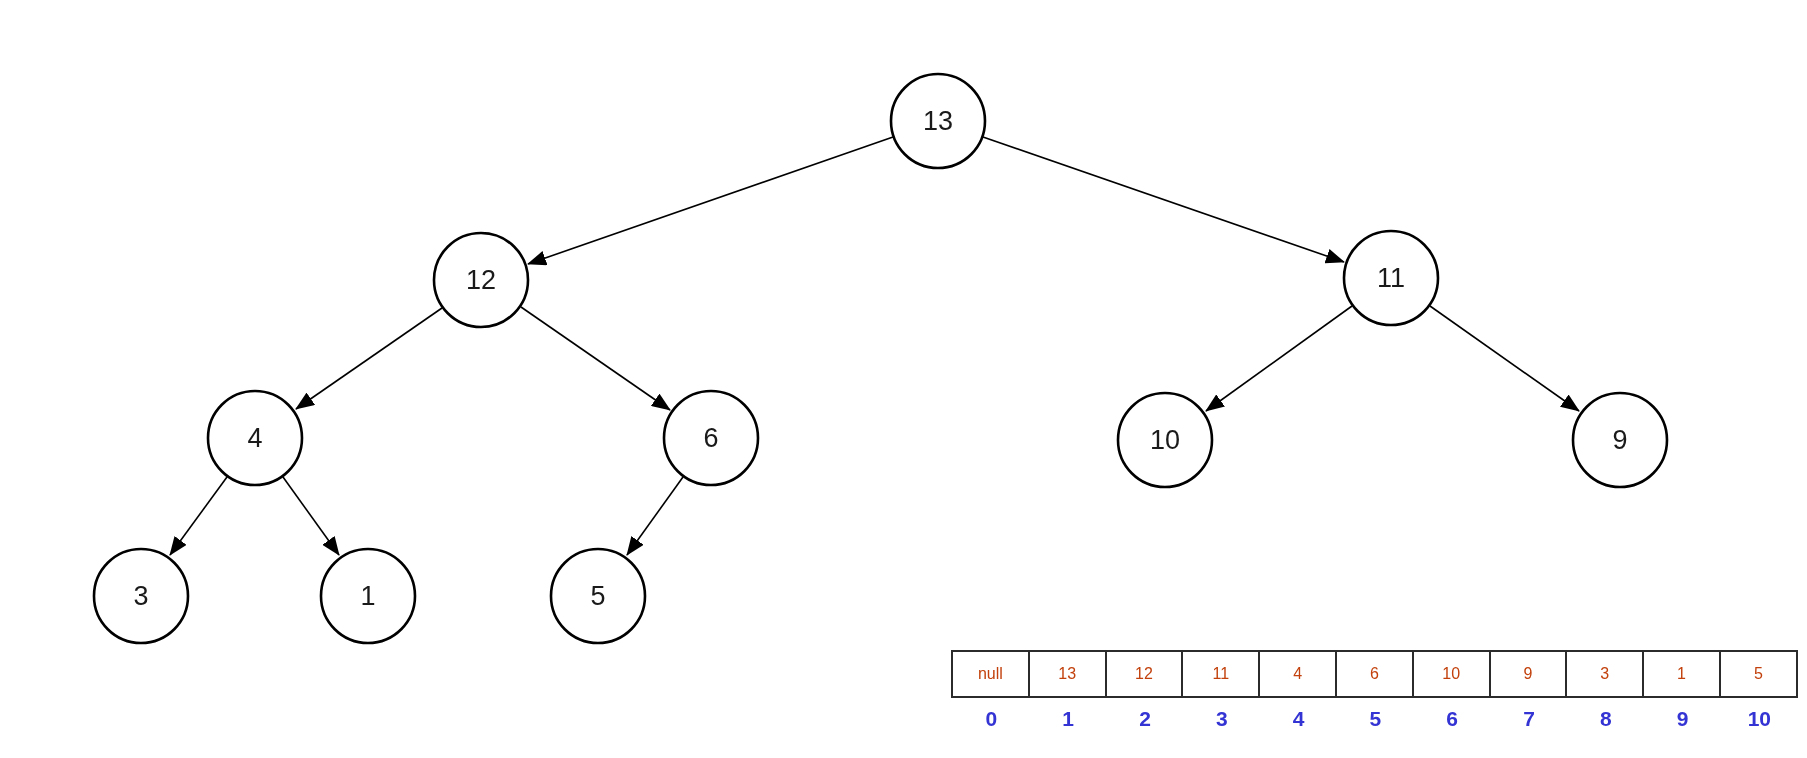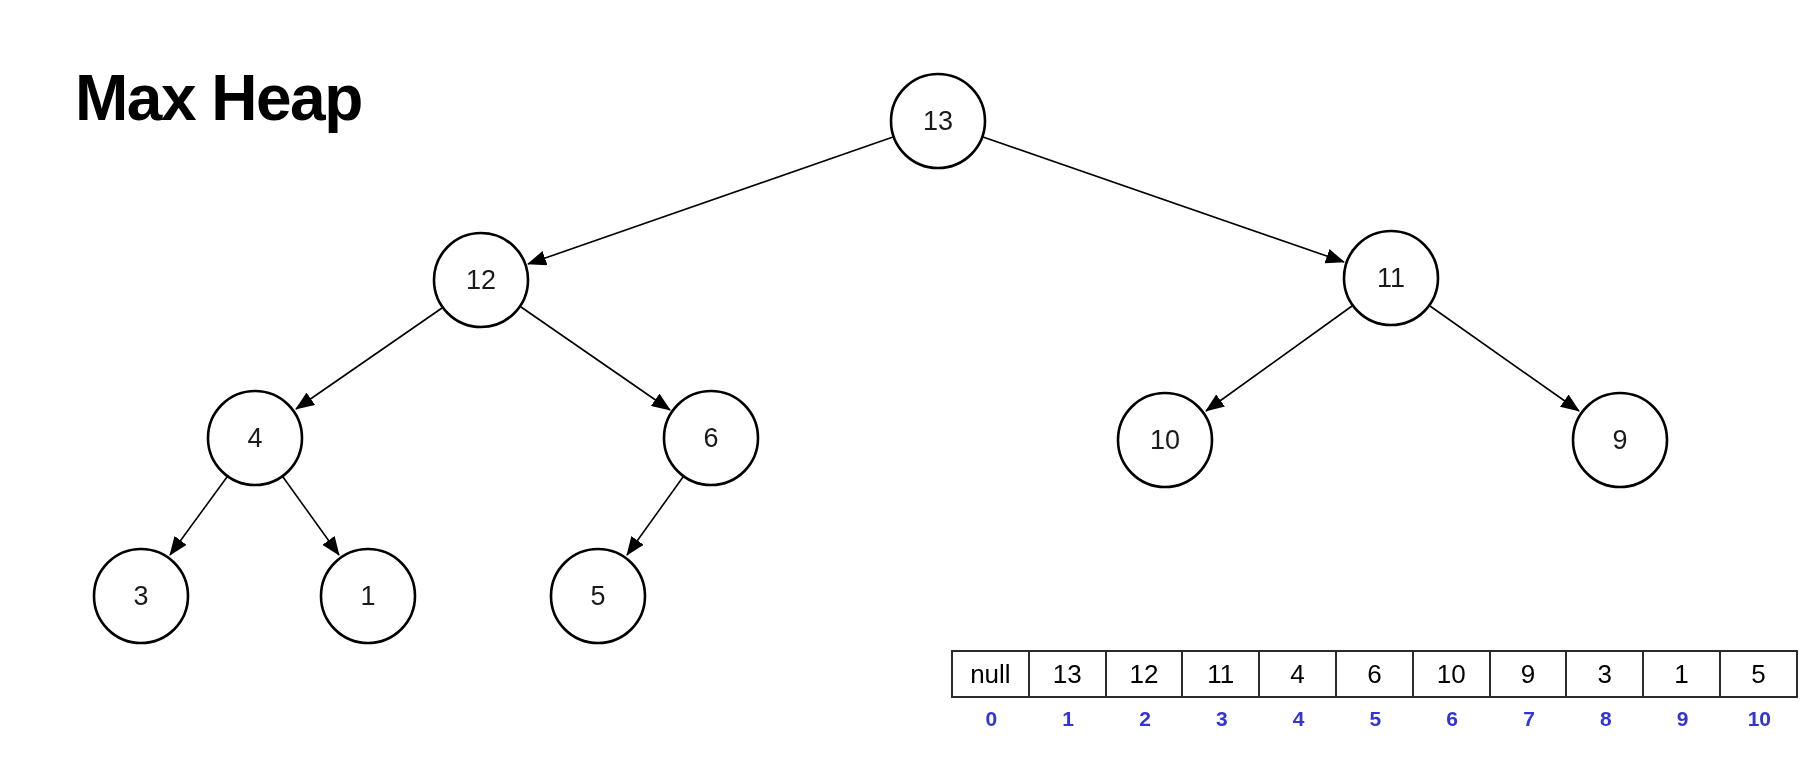--- a/index.html
+++ b/index.html
@@ -58,43 +58,42 @@
     border: 2px solid #2b2b2b;
     background: #ffffff;
   }
   .array-cell {
     width: 74.8px;
     height: 44px;
     border-right: 2px solid #2b2b2b;
     display: flex;
     align-items: center;
     justify-content: center;
-    font-size: 26px;
-    color: #000000;
+    font-size: 16px;
+    color: #c2410c;
   }
   .array-cell:last-child { border-right: none; }
   .array-indices {
     display: flex;
     margin-top: 9px;
     padding-left: 2px;
   }
   .array-index {
     width: 76.8px;
     text-align: center;
     font-size: 21px;
     font-weight: 700;
     color: var(--index-blue, #3434d4);
   }
 </style>
 </head>
 <body>
 
 <div class="page">
 
-  <div class="page-title">Max Heap</div>
 
   <svg class="tree-svg" viewBox="0 0 1807 758">
     <defs>
       <marker id="arrow" markerUnits="userSpaceOnUse" markerWidth="19" markerHeight="15" viewBox="0 0 19 15" refX="18" refY="7.5" orient="auto">
         <path d="M0,0 L19,7.5 L0,15 Z" fill="#000000"></path>
       </marker>
     </defs>
 
     <g>
       <line x1="893" y1="137" x2="528" y2="264" marker-end="url(#arrow)"></line>

